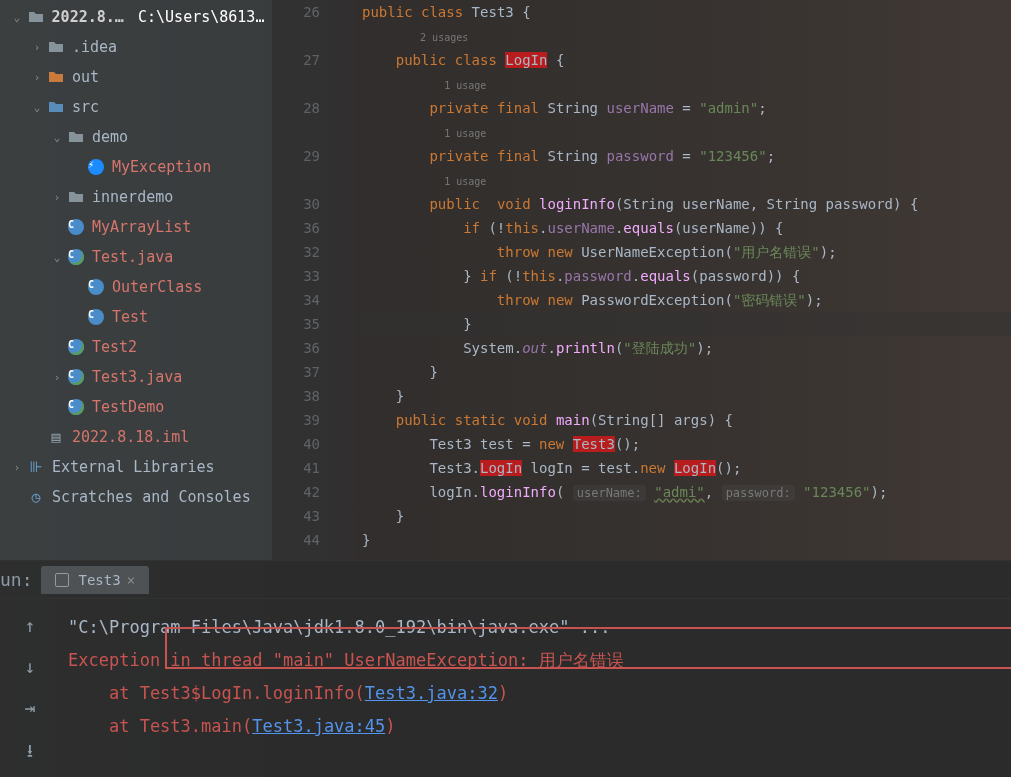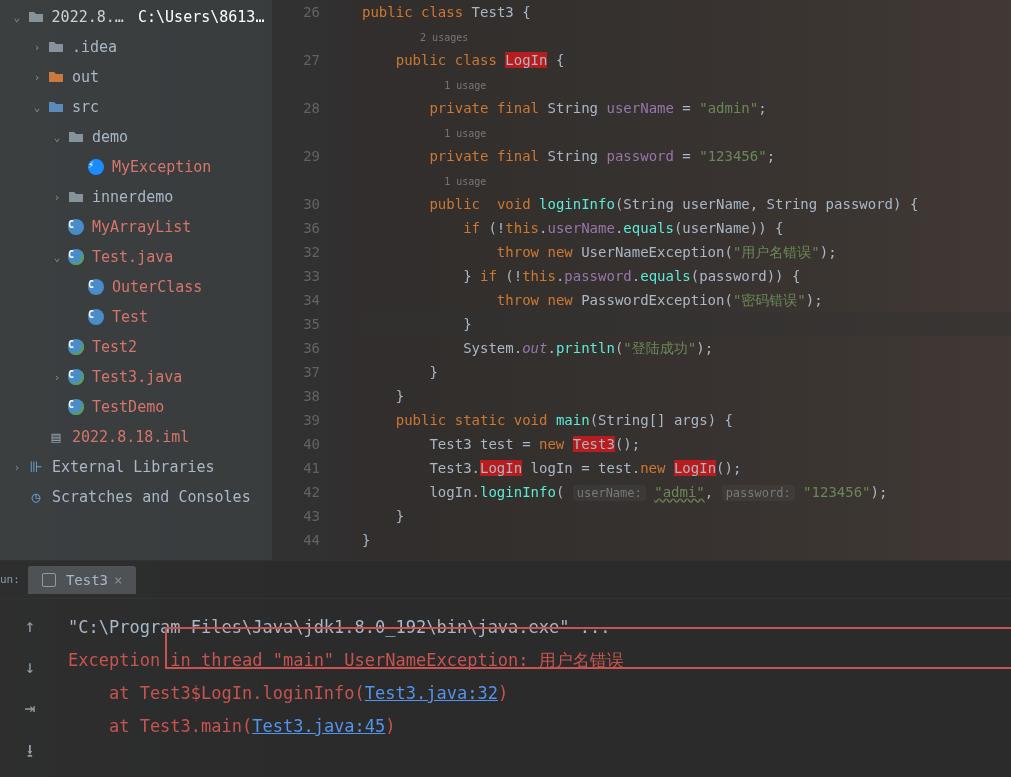--- a/index.html
+++ b/index.html
@@ -132,21 +132,21 @@
   font-size: 14px;
 }
 .hint {
   color: #787878;
   font-size: 10px;
   padding-left: 34px;
 }
 .kw { color: #cc7832; }
 .str { color: #6a8759; }
 .fld { color: #9876aa; }
-.mth { color: #5eead4; }
+.mth { color: #f0abfc; }
 .hl-y { background: #b91c1c; }
 .param-hint { color: #787878; font-size: 12px; background: rgba(70,70,70,0.4); padding: 1px 4px; border-radius: 3px; }
 .warn { text-decoration: underline wavy #6a7c52; }
 .caret-line { background: rgba(50,50,50,0.5); }
 
 .run-panel {
   height: 217px;
   background: rgba(43,43,43,0.85);
   border-top: 1px solid #323232;
   display: flex;
@@ -155,21 +155,21 @@
 .run-tabs {
   height: 38px;
   display: flex;
   align-items: center;
   border-bottom: 1px solid #323232;
   padding-left: 0;
 }
 .run-label {
   color: #8c9ba5;
   padding: 0 8px 0 0;
-  font-size: 11px;
+  font-size: 18px;
 }
 .run-tab {
   background: #4e5254;
   padding: 6px 14px;
   display: flex;
   align-items: center;
   gap: 6px;
   border-radius: 3px 3px 0 0;
   font-size: 14px;
 }
@@ -227,21 +227,21 @@
 <div class="top-area">
 
   <div class="sidebar">
     <div class="tree-row pad-0">
       <span class="arrow">⌄</span>
       <span class="icon folder-icon">
         <svg class="folder" viewBox="0 0 16 14">
               <path fill="currentColor" d="M1 2h5l2 2h7v8H1z"></path>
             </svg>
       </span>
-      <span class="label" style="font-weight:normal;color:#d0d0d0">2022.8.18</span>
+      <span class="label" style="font-weight:bold;color:#d0d0d0">2022.8.18</span>
       <span class="label" style="color:#ffffff;margin-left:6px">C:\Users\86136\</span>
     </div>
     <div id="tree-items">
           <div class="tree-row pad-1">
             <span class="arrow">›</span>
             <span class="icon folder-icon">
               <svg class="folder" viewBox="0 0 16 14">
                 <path fill="currentColor" d="M1 2h5l2 2h7v8H1z"></path>
               </svg>
             </span>

